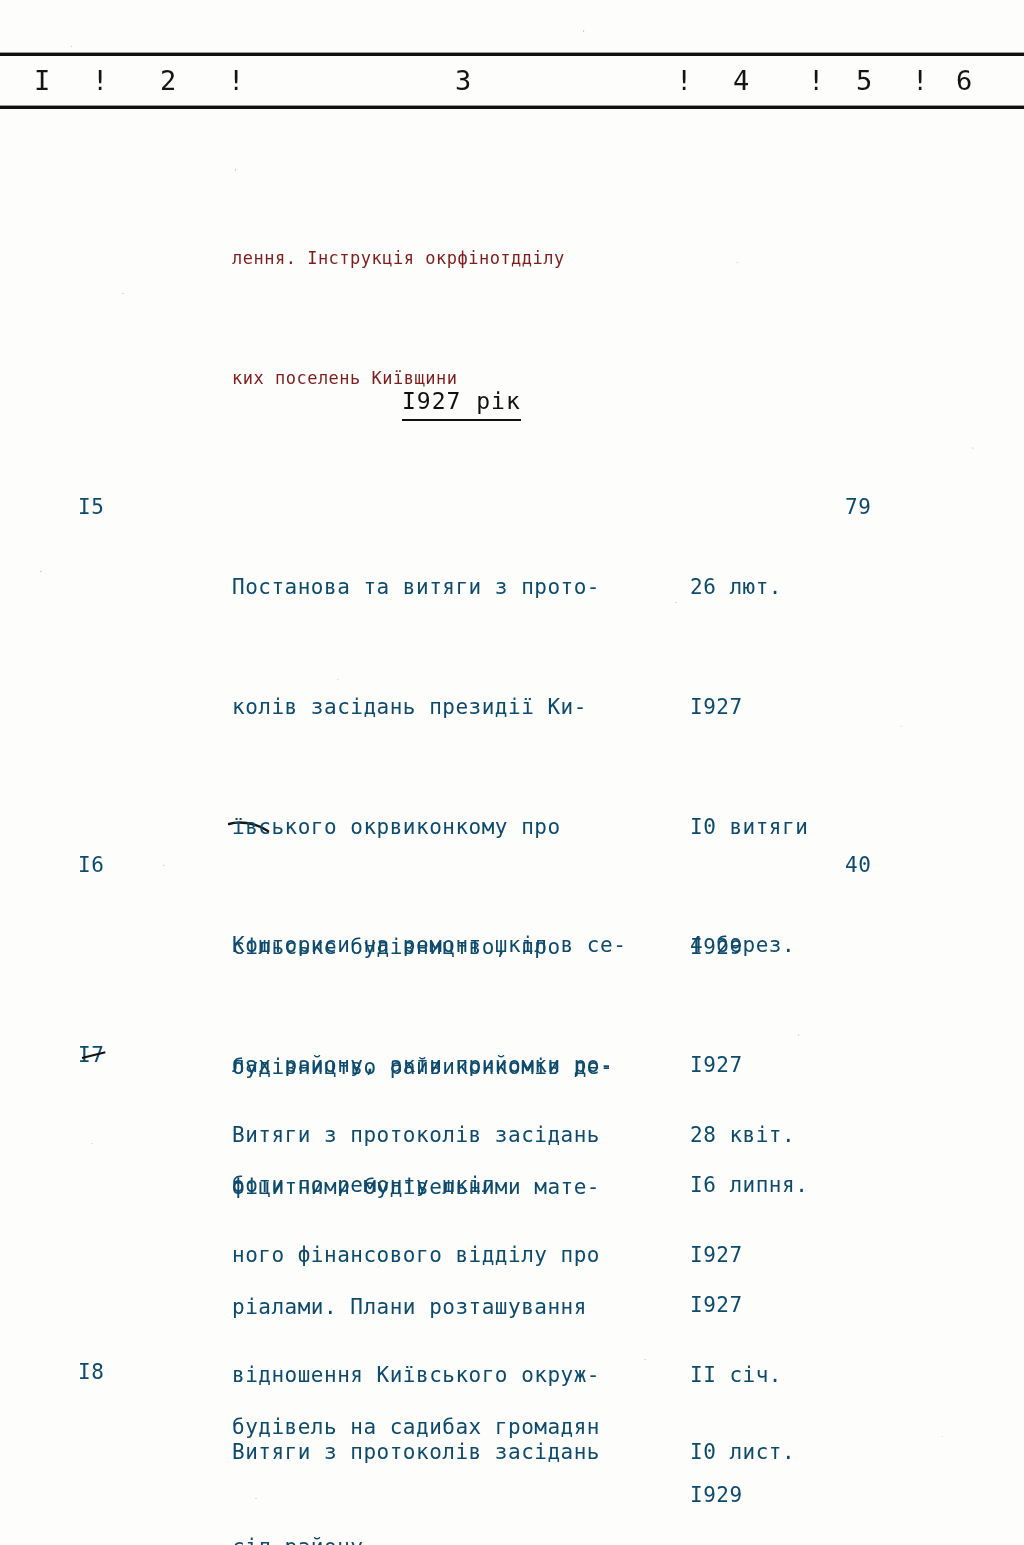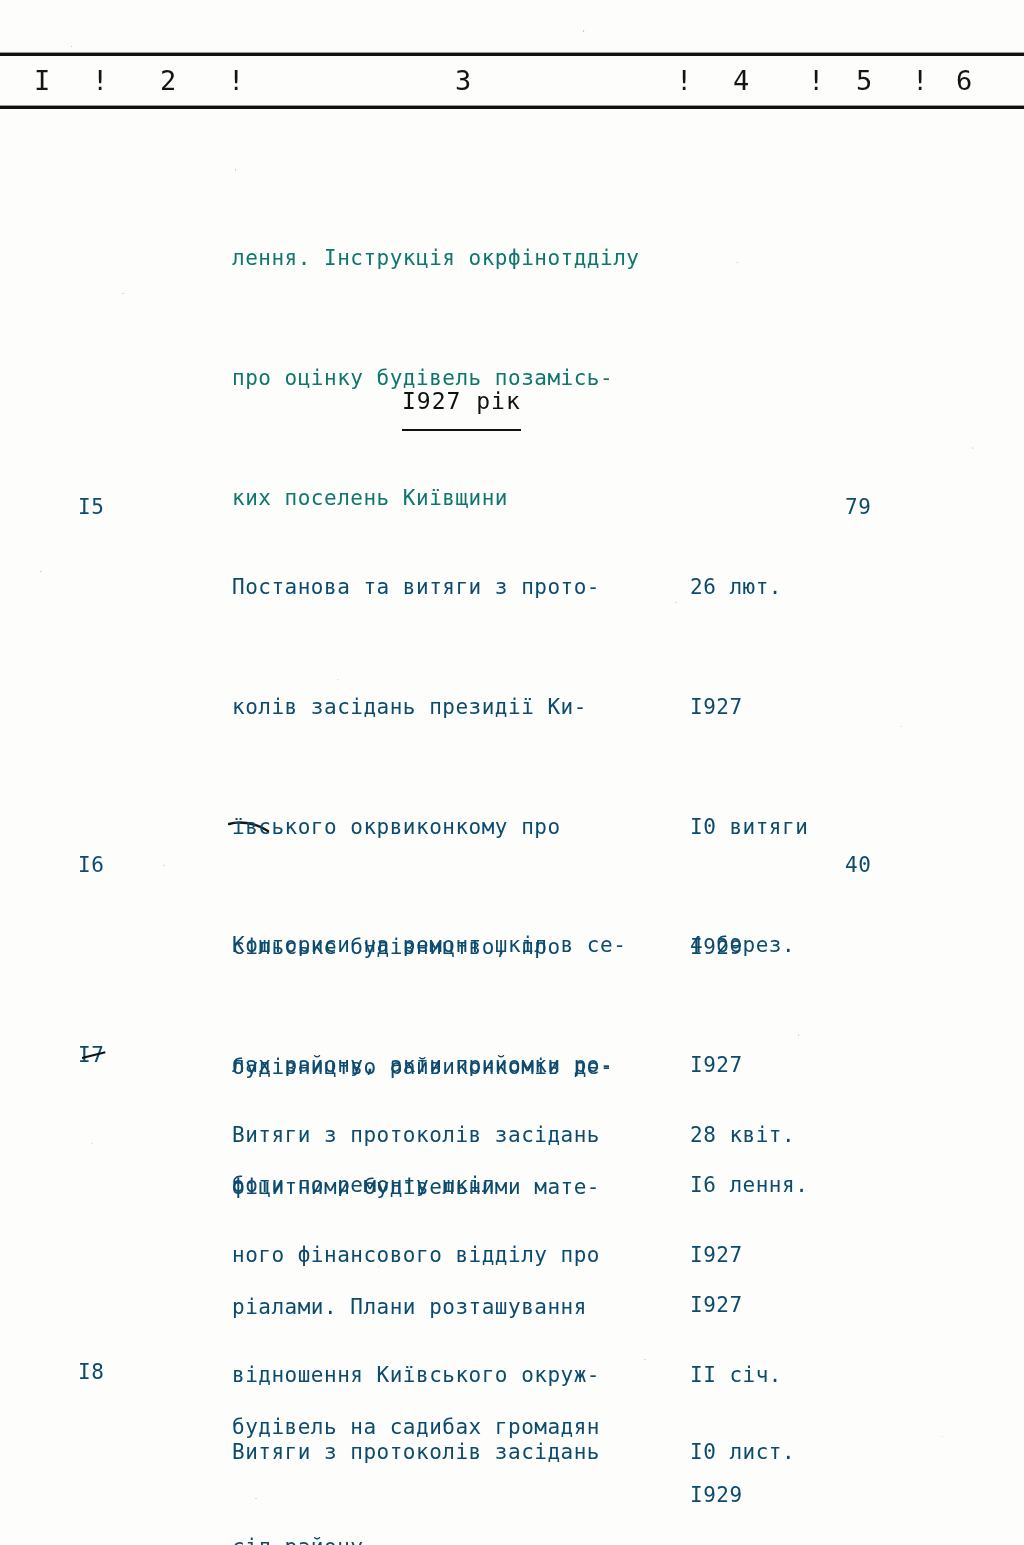--- a/index.html
+++ b/index.html
@@ -96,42 +96,42 @@
   .ch-s3   { left: 676px; }
   .ch-4    { left: 733px; }
   .ch-s4   { left: 808px; }
   .ch-5    { left: 856px; }
   .ch-s5   { left: 912px; }
   .ch-6    { left: 956px; }
 
   
   .typed {
     position: absolute;
-    font-size: 21px;
+    font-size: 17px;
     line-height: 40px;
     letter-spacing: .5px;
     white-space: pre;
-    color: #0f766e;
+    color: #7f1d1d;
   }
 
   
   .cont-block { left: 232px; top: 158px; }
 
   
   .year-heading {
     position: absolute;
     left: 402px;
     top: 384px;
     font-size: 23px;
     line-height: 34px;
     letter-spacing: 1px;
     white-space: pre;
     color: #111;
     border-bottom: 2.5px solid #111;
-    padding-bottom: 11px;
+    padding-bottom: 1px;
   }
 
   
   .row { position: absolute; left: 0; width: 1024px; }
 
   .cell {
     position: absolute;
     top: 0;
     font-size: 21px;
     line-height: 40px;
@@ -188,21 +188,20 @@
     <span class="ch-s3">!</span>
     <span class="ch-4">4</span>
     <span class="ch-s4">!</span>
     <span class="ch-5">5</span>
     <span class="ch-s5">!</span>
     <span class="ch-6">6</span>
   </div>
 
   <div class="typed cont-block">
     <div>лення. Інструкція окрфінотдділу</div>
-    <div>про оцінку будівель позамісь-</div>
     <div>ких поселень Київщини</div>
   </div>
 
   <div class="year-heading">I927 рік</div>
 
   <div class="pencil-mark">
     <svg width="42" height="14" viewBox="0 0 42 14">
       <path d="M1 4 C 10 1, 26 2, 40 11" stroke="#161616" stroke-width="2.4" fill="none" stroke-linecap="round"></path>
     </svg>
   </div>
@@ -237,21 +236,21 @@
 
     <div class="cell c-desc">
       <div>Кошториси на ремонт шкіл в се-</div>
       <div>лах району, акти прийомки ро-</div>
       <div>боти по ремонту шкіл</div>
     </div>
 
     <div class="cell c-dates">
       <div>4 берез.</div>
       <div>I927</div>
-      <div>I6 лення.</div>
+      <div>I6 липня.</div>
       <div>I927</div>
     </div>
 
     <div class="cell c-page">40</div>
   </div>
 
   <div class="row" style="top:1035px">
     <div class="cell c-num"><span class="struck">I7</span></div>
 
     <div class="cell c-desc">

